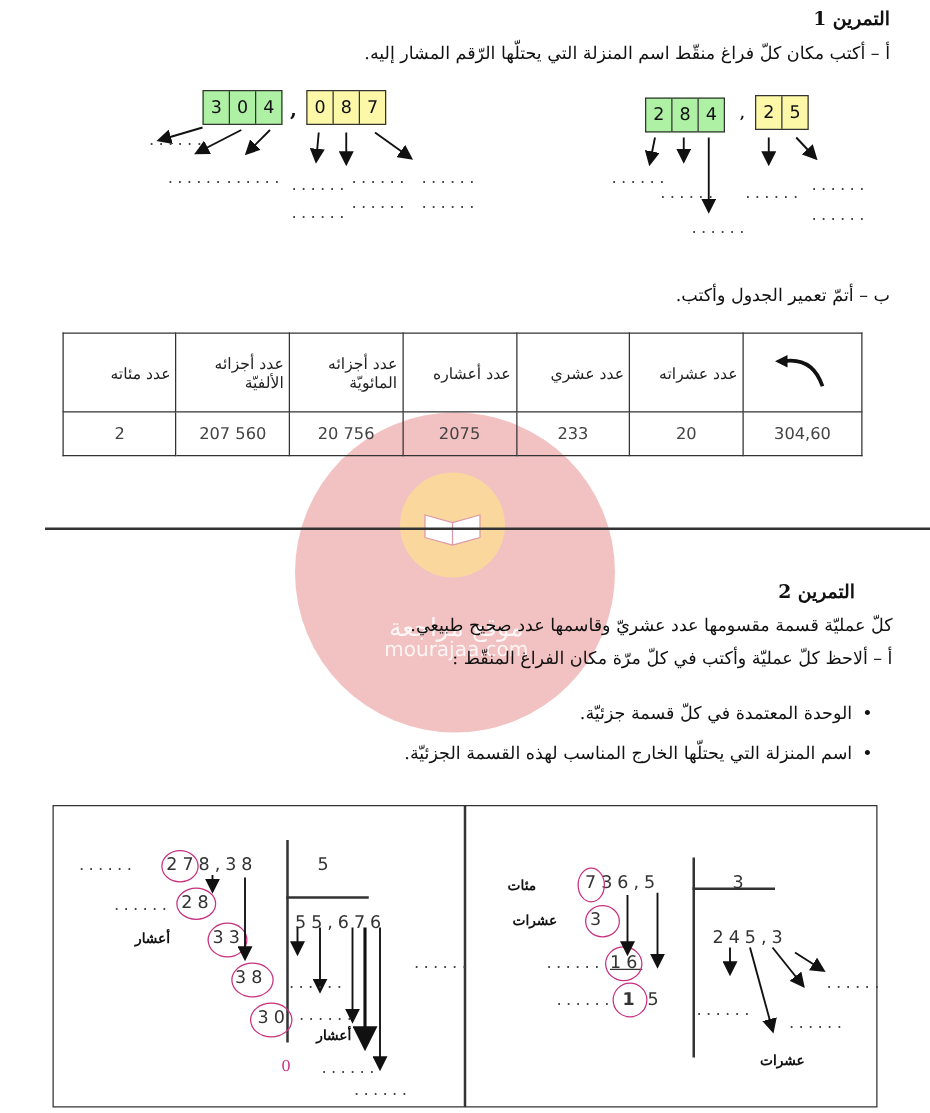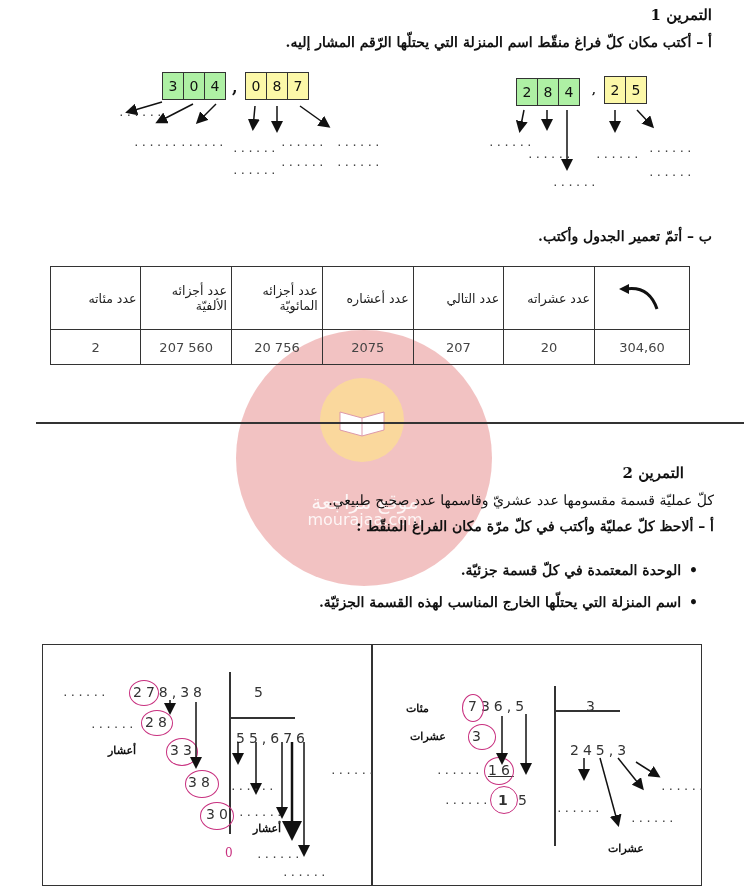--- a/index.html
+++ b/index.html
@@ -1,20 +1,20 @@
 <!DOCTYPE html>
 <html><head>
 <meta charset="utf-8">
 <style>
   html,body{margin:0;padding:0;background:#fff;}
   body{width:744px;height:890px;position:relative;overflow:hidden;font-family:"DejaVu Serif",serif;color:#111;}
   .abs{position:absolute;}
   .rtl{direction:rtl;text-align:right;}
   .title{font-weight:bold;font-size:15px;}
-  .instr{font-size:14px;font-weight:bold;}
+  .instr{font-size:14px;font-weight:normal;}
   .digit-row{display:flex;border:1.5px solid #333;}
   .digit{width:20px;height:26px;display:flex;align-items:center;justify-content:center;font-family:"DejaVu Sans",sans-serif;font-size:14px;border-right:1.5px solid #333;}
   .digit:last-child{border-right:none;}
   .green{background:#aef0a4;}
   .yellow{background:#fcf8a8;}
   .dots{font-family:"DejaVu Sans Mono",monospace;font-size:11px;color:#444;letter-spacing:1px;}
   table.grid{border-collapse:collapse;position:absolute;left:50px;top:266px;width:640px;font-family:"DejaVu Sans",sans-serif;font-size:13px;}
   table.grid td{border:1.5px solid #333;text-align:center;color:#444;}
   table.grid tr.head td{height:60px;direction:rtl;text-align:right;vertical-align:middle;padding-right:4px;font-size:12.5px;color:#222;margin-left:16px;}
   table.grid tr.row td{height:32px;}
@@ -106,35 +106,35 @@
 
 <div class="abs rtl instr" style="right:32px;top:228px;">ب – أتمّ تعمير الجدول وأكتب.</div>
 
 <table class="grid">
   <tbody>
       <tr class="head">
     <td style="width:86px">عدد مئاته</td>
     <td style="width:86px">عدد أجزائه الألفيّة</td>
     <td style="width:86px">عدد أجزائه المائويّة</td>
     <td style="width:86px">عدد أعشاره</td>
-    <td style="width:86px">عدد التالي</td>
+    <td style="width:86px">عدد عشري</td>
     <td style="width:86px">عدد عشراته</td>
     <td style="width:90px;text-align:center;">
       <svg width="50" height="40" viewBox="0 0 50 40">
             <path d="M10 12 Q34 8 42 32" fill="none" stroke="#111" stroke-width="3"></path>
             <path d="M4 12 L14 7 L14 17 Z" fill="#111"></path>
           </svg>
     </td>
   </tr>
   <tr class="row">
     <td>2</td>
     <td>207 560</td>
     <td>20 756</td>
     <td>2075</td>
-    <td>207</td>
+    <td>233</td>
     <td>20</td>
     <td>304,60</td>
   </tr>
 </tbody>
   </table>
 
 <div class="hr"></div>
 
 <div class="abs rtl title" style="right:60px;top:464px;">التمرين 2</div>
 <div class="abs rtl instr" style="right:30px;top:492px;font-weight:normal;">كلّ عمليّة قسمة مقسومها عدد عشريّ وقاسمها عدد صحيح طبيعي.</div>

